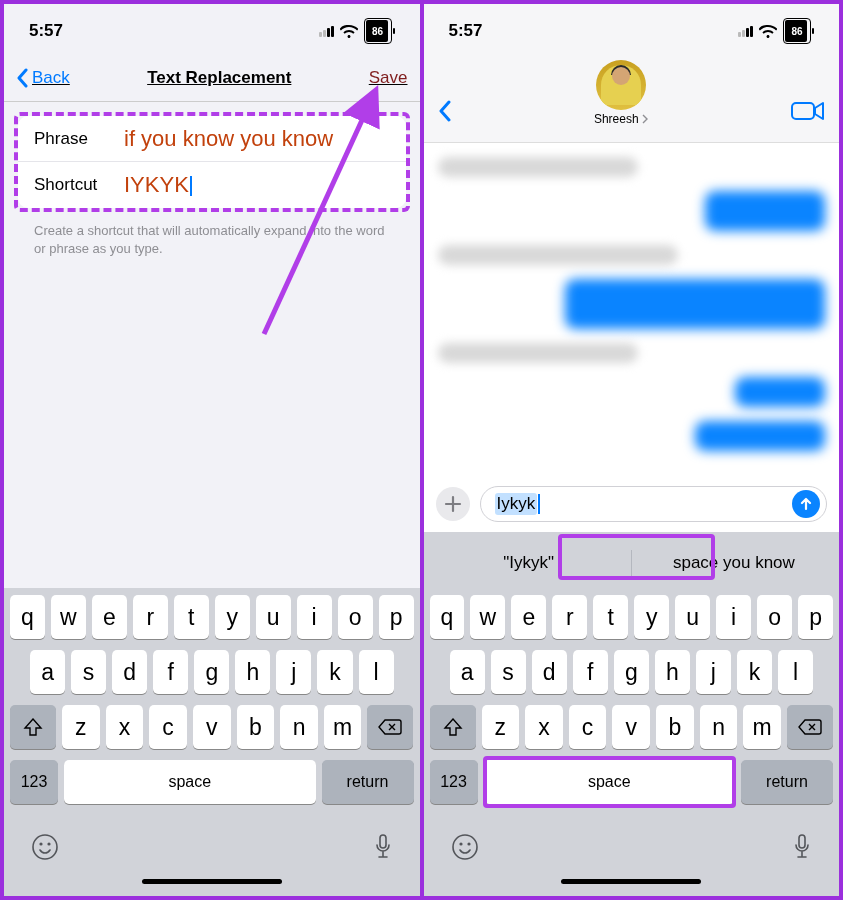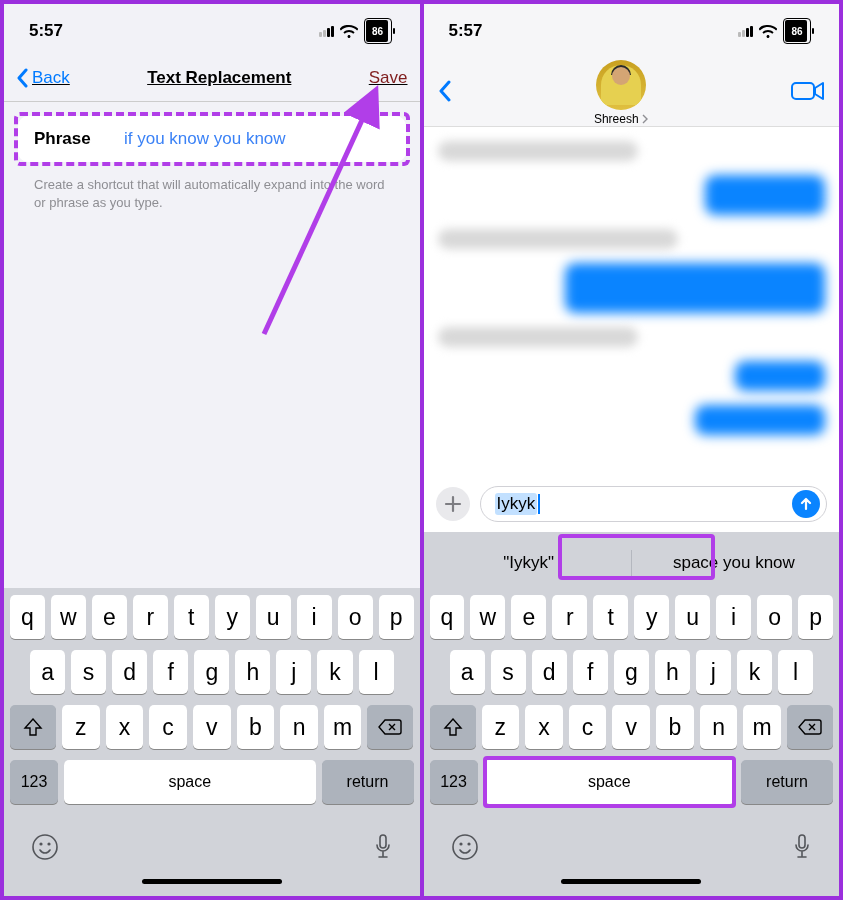--- a/index.html
+++ b/index.html
@@ -21,43 +21,43 @@
   .battery-cap { width: 2px; height: 6px; background: #000; border-radius: 1px; }
   
   .nav-bar { height: 48px; display: flex; align-items: center; justify-content: space-between; padding: 0 12px; border-bottom: 0.5px solid #ccc; background: #f2f2f7; text-decoration: underline; }
   .nav-back { color: #007aff; font-size: 17px; display: flex; align-items: center; gap: 4px; }
   .nav-title { font-size: 17px; font-weight: 600; }
   .nav-save { color: #7f1d1d; font-size: 17px; }
   
   .form-group { background: #fff; margin: 14px; border-radius: 10px; position: relative; }
   .form-row { display: flex; align-items: center; height: 46px; padding: 0 16px; border-bottom: 0.5px solid #e5e5ea; }
   .form-row:last-child { border-bottom: none; }
-  .form-label { width: 90px; font-size: 17px; font-weight: bold; }
-  .form-value { flex: 1; font-size: 17px; color: #3b82f6; position: relative; }
+  .form-label { width: 90px; font-size: 17px; }
+  .form-value { flex: 1; font-size: 22px; color: #c2410c; position: relative; }
   .cursor { display: inline-block; width: 2px; height: 20px; background: #007aff; vertical-align: middle; margin-left: 1px; }
   .highlight-dashed { position: absolute; border: 4px dashed #b13ee8; border-radius: 6px; pointer-events: none; }
   .helper-text { color: #8e8e93; font-size: 13px; padding: 0 30px; line-height: 1.4; }
   .spacer { flex: 1; }
   
   .keyboard { background: #d1d3d9; padding: 7px 3px 8px; }
   .suggest-bar { display: flex; height: 48px; align-items: center; justify-content: center; gap: 0; margin-bottom: 8px; }
   .suggest-item { flex: 1; text-align: center; font-size: 17px; color: #000; position: relative; padding: 10px 4px; }
   .suggest-sep { width: 1px; height: 26px; background: #b4b7bf; }
   .kb-row { display: flex; gap: 6px; padding: 0 3px; margin-bottom: 11px; }
   .kb-row.r2 { padding: 0 23px; }
   .kb-key { flex: 1; height: 44px; background: #fff; border-radius: 5px; box-shadow: 0 1px 0 #888; display: flex; align-items: center; justify-content: center; font-size: 23px; }
   .kb-key.fn { background: #adb3bc; font-size: 16px; }
   .kb-key.shift, .kb-key.backspace { flex: 0 0 46px; background: #adb3bc; }
   .kb-key.num { flex: 0 0 48px; }
   .kb-key.space { flex: 1; font-size: 16px; }
   .kb-key.return { flex: 0 0 92px; }
   .kb-bottom { display: flex; justify-content: space-between; align-items: center; padding: 18px 24px 6px; }
   .home-ind { width: 140px; height: 5px; background: #000; border-radius: 3px; margin: 8px auto 4px; }
   
-  .msg-header { background: #f6f6f8; display: flex; align-items: center; padding: 6px 14px 0; gap: 16px; border-bottom: 0.5px solid #ddd; position: relative; }
+  .msg-header { background: #f6f6f8; display: flex; align-items: flex-end; padding: 6px 14px 16px; gap: 16px; border-bottom: 0.5px solid #ddd; position: relative; }
   .msg-back { color: #007aff; }
   .msg-center { flex: 1; display: flex; flex-direction: column; align-items: center; }
   .avatar { width: 50px; height: 50px; border-radius: 50%; background: linear-gradient(#c8a020,#e0c040); display: flex; align-items: center; justify-content: center; overflow: hidden; }
   .avatar-person { width: 40px; height: 40px; background: #e6d050; border-radius: 50% 50% 0 0; position: relative; }
   .avatar-head { width: 18px; height: 18px; background: #d4a574; border-radius: 50%; position: absolute; top: 2px; left: 11px; }
   .avatar-hair { width: 20px; height: 10px; background: #2a2a2a; border-radius: 10px 10px 0 0; position: absolute; top: 0; left: 10px; }
   .contact-name { font-size: 12px; color: #000; margin-top: 2px; display: flex; align-items: center; }
   .video-icon { color: #007aff; }
   .chat-body { flex: 1; background: #fff; padding: 14px; position: relative; overflow: hidden; }
   .blur-row { display: flex; margin-bottom: 14px; }
@@ -112,20 +112,24 @@
       <span class="nav-title">Text Replacement</span>
       <span class="nav-save">Save</span>
     </div>
 
     <div class="form-group" style="position:relative">
       <div class="highlight-dashed" style="left:-4px;top:-4px;right:-4px;bottom:-4px"></div>
       <div class="form-row">
         <span class="form-label">Phrase</span>
         <span class="form-value">if you know you know</span>
       </div>
+      <div class="form-row">
+        <span class="form-label">Shortcut</span>
+        <span class="form-value"><span>IYKYK</span><span class="cursor"></span></span>
+      </div>
     </div>
     <div class="helper-text">Create a shortcut that will automatically expand into the word or phrase as you type.</div>
 
     <svg class="arrow-svg" style="left:230px;top:70px;width:180px;height:270px">
       <defs>
           <marker id="ah1" markerWidth="8" markerHeight="8" refX="6" refY="4" orient="auto">
             <path d="M0,0 L8,4 L0,8 z" fill="#b13ee8"></path>
           </marker>
         </defs>
       <line x1="30" y1="260" x2="140" y2="20" stroke="#b13ee8" stroke-width="5" marker-end="url(#ah1)"></line>

